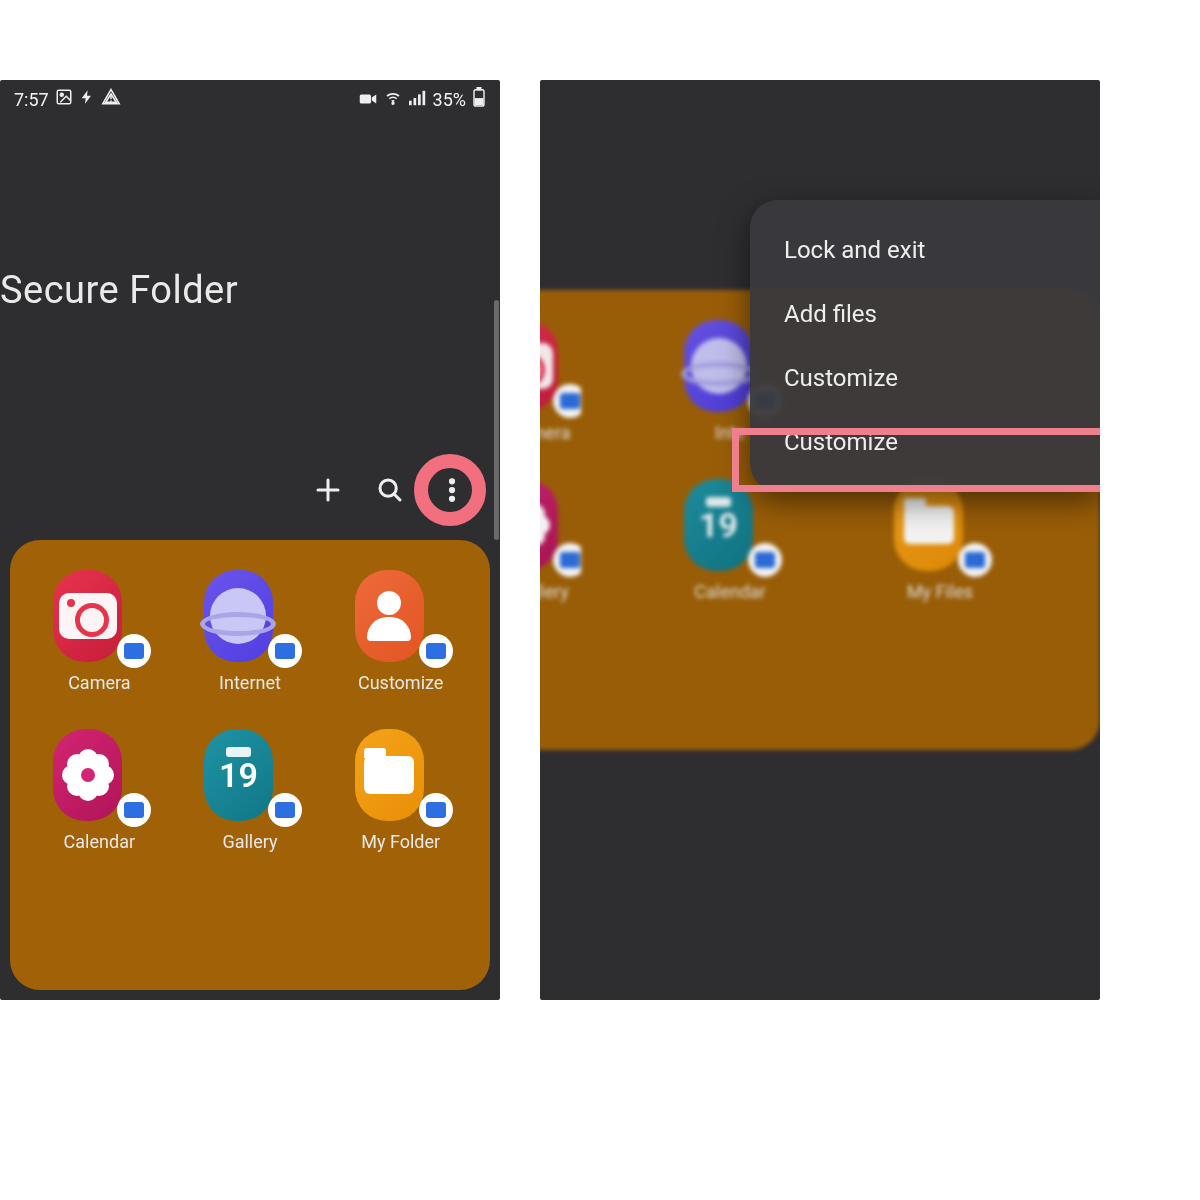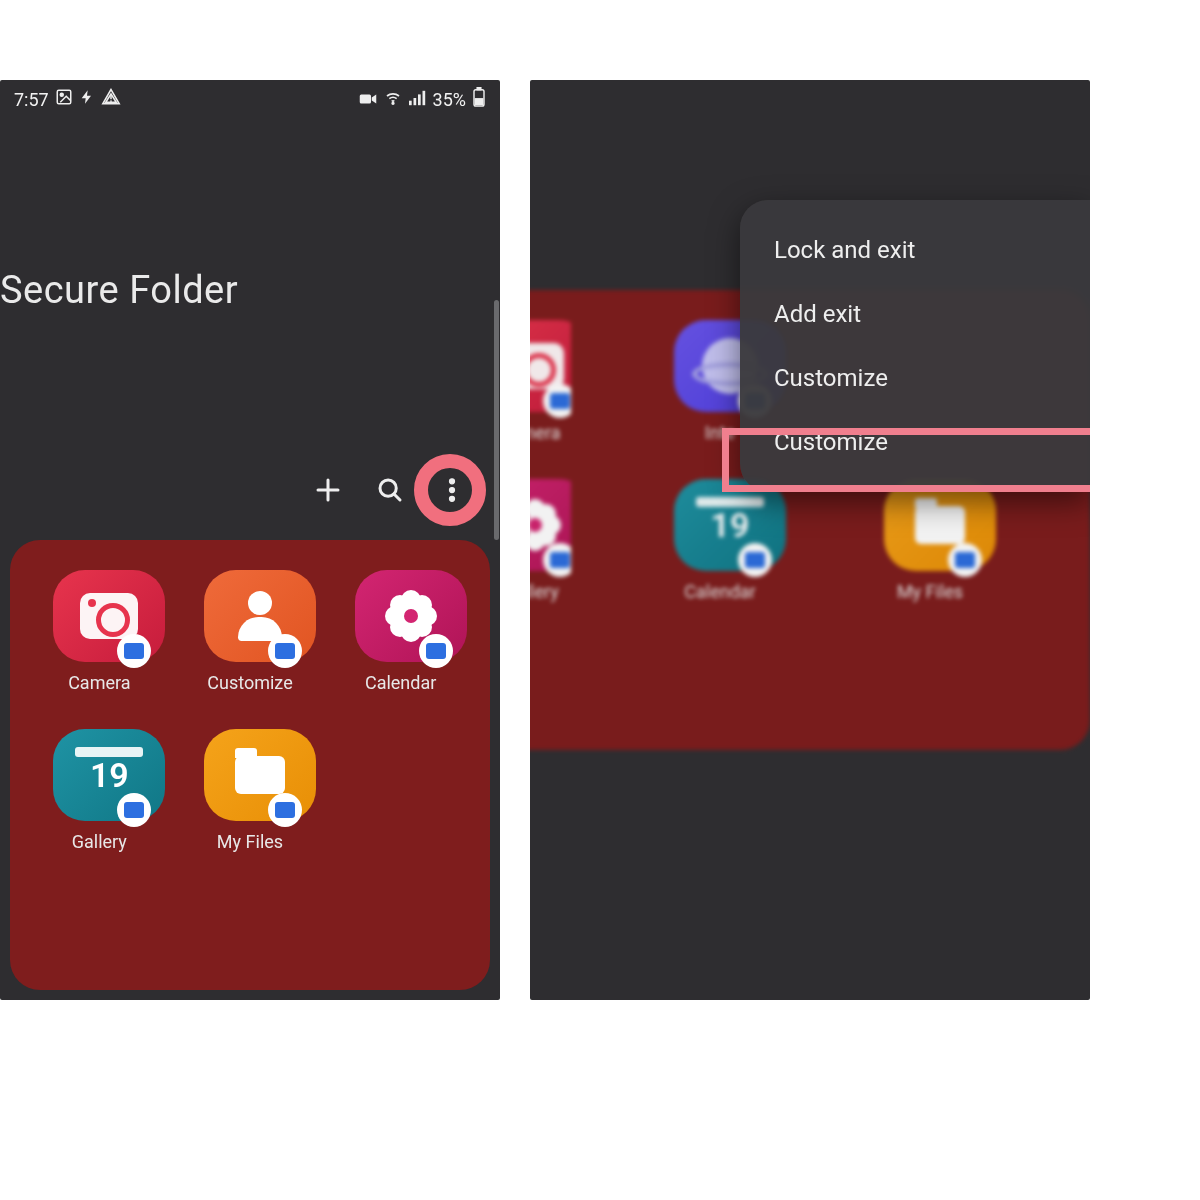--- a/index.html
+++ b/index.html
@@ -20,21 +20,21 @@
     gap: 30px;
   }
   .phone {
     background: #2e2d30;
     border-radius: 2px;
     position: relative;
     overflow: hidden;
     flex: 0 0 auto;
   }
   .phone.left { width: 500px; height: 920px; }
-  .phone.right { width: 560px; height: 920px; }
+  .phone.right { width: 560px; height: 920px; margin-left: 10px; }
 
   
   .status-bar {
     height: 38px;
     display: flex;
     align-items: center;
     justify-content: space-between;
     padding: 0 14px;
     color: #f2f2f2;
     font-size: 18px;
@@ -84,21 +84,21 @@
     border-radius:3px;
   }
 
   
   .apps-panel {
     position: absolute;
     left: 10px;
     right: 10px;
     top: 460px;
     bottom: 10px;
-    background: #7f1d1d;
+    background: #a16207;
     border-radius: 30px;
     padding: 30px 24px 20px 24px;
   }
   .apps-panel.blurred { filter: blur(2px) brightness(0.95); }
   .apps-panel.shift { top: 210px; bottom: auto; height: 460px; left:-80px; right:auto; width: 640px; padding-left:30px; }
 
   .app-grid {
     display: grid;
     grid-template-columns: repeat(3, 1fr);
     column-gap: 20px;
@@ -115,21 +115,21 @@
     flex-direction: column;
     align-items: center;
     gap: 10px;
   }
   .app .icon-wrap {
     position: relative;
     width: 92px;
     height: 92px;
   }
   .app .squircle {
-    width: 112px;
+    width: 69px;
     height: 92px;
     border-radius: 32px;
     display:flex;
     align-items:center;
     justify-content:center;
     color:#fff;
   }
   .app .badge-sf {
     position:absolute;
     right:-6px;
@@ -313,20 +313,31 @@
             <div class="squircle sq-camera">
                 <div class="cam-body"></div>
               </div>
             <div class="badge-sf">
                 <div class="inner"></div>
               </div>
           </div>
           <div class="app-label">Camera</div>
         </div>
 
+        <div class="app">
+          <div class="icon-wrap">
+            <div class="squircle sq-internet">
+                <div class="planet"></div>
+              </div>
+            <div class="badge-sf">
+                <div class="inner"></div>
+              </div>
+          </div>
+          <div class="app-label">Internet</div>
+        </div>
 
         <div class="app">
           <div class="icon-wrap">
             <div class="squircle sq-contacts">
                 <div>
                   <div class="contact-head"></div>
                   <div class="contact-body"></div>
                 </div>
               </div>
             <div class="badge-sf">
@@ -374,21 +385,21 @@
 
         <div class="app">
           <div class="icon-wrap">
             <div class="squircle sq-files">
                 <div class="folder-shape"></div>
               </div>
             <div class="badge-sf">
                 <div class="inner"></div>
               </div>
           </div>
-          <div class="app-label">My Files</div>
+          <div class="app-label">My Folder</div>
         </div>
       </div>
     </div>
   </div>
 
   <div class="phone right">
 
     <div class="apps-panel blurred shift">
       <div class="app-grid partial">
 
@@ -459,21 +470,21 @@
                 <div class="inner"></div>
               </div>
           </div>
           <div class="app-label">My Files</div>
         </div>
       </div>
     </div>
 
     <div class="menu">
       <div class="menu-item">Lock and exit</div>
-      <div class="menu-item">Add exit</div>
+      <div class="menu-item">Add files</div>
       <div class="menu-item">Customize</div>
       <div class="menu-item">Customize</div>
     </div>
 
     <div class="menu-highlight"></div>
   </div>
 
 </div>
 
 </body></html>

